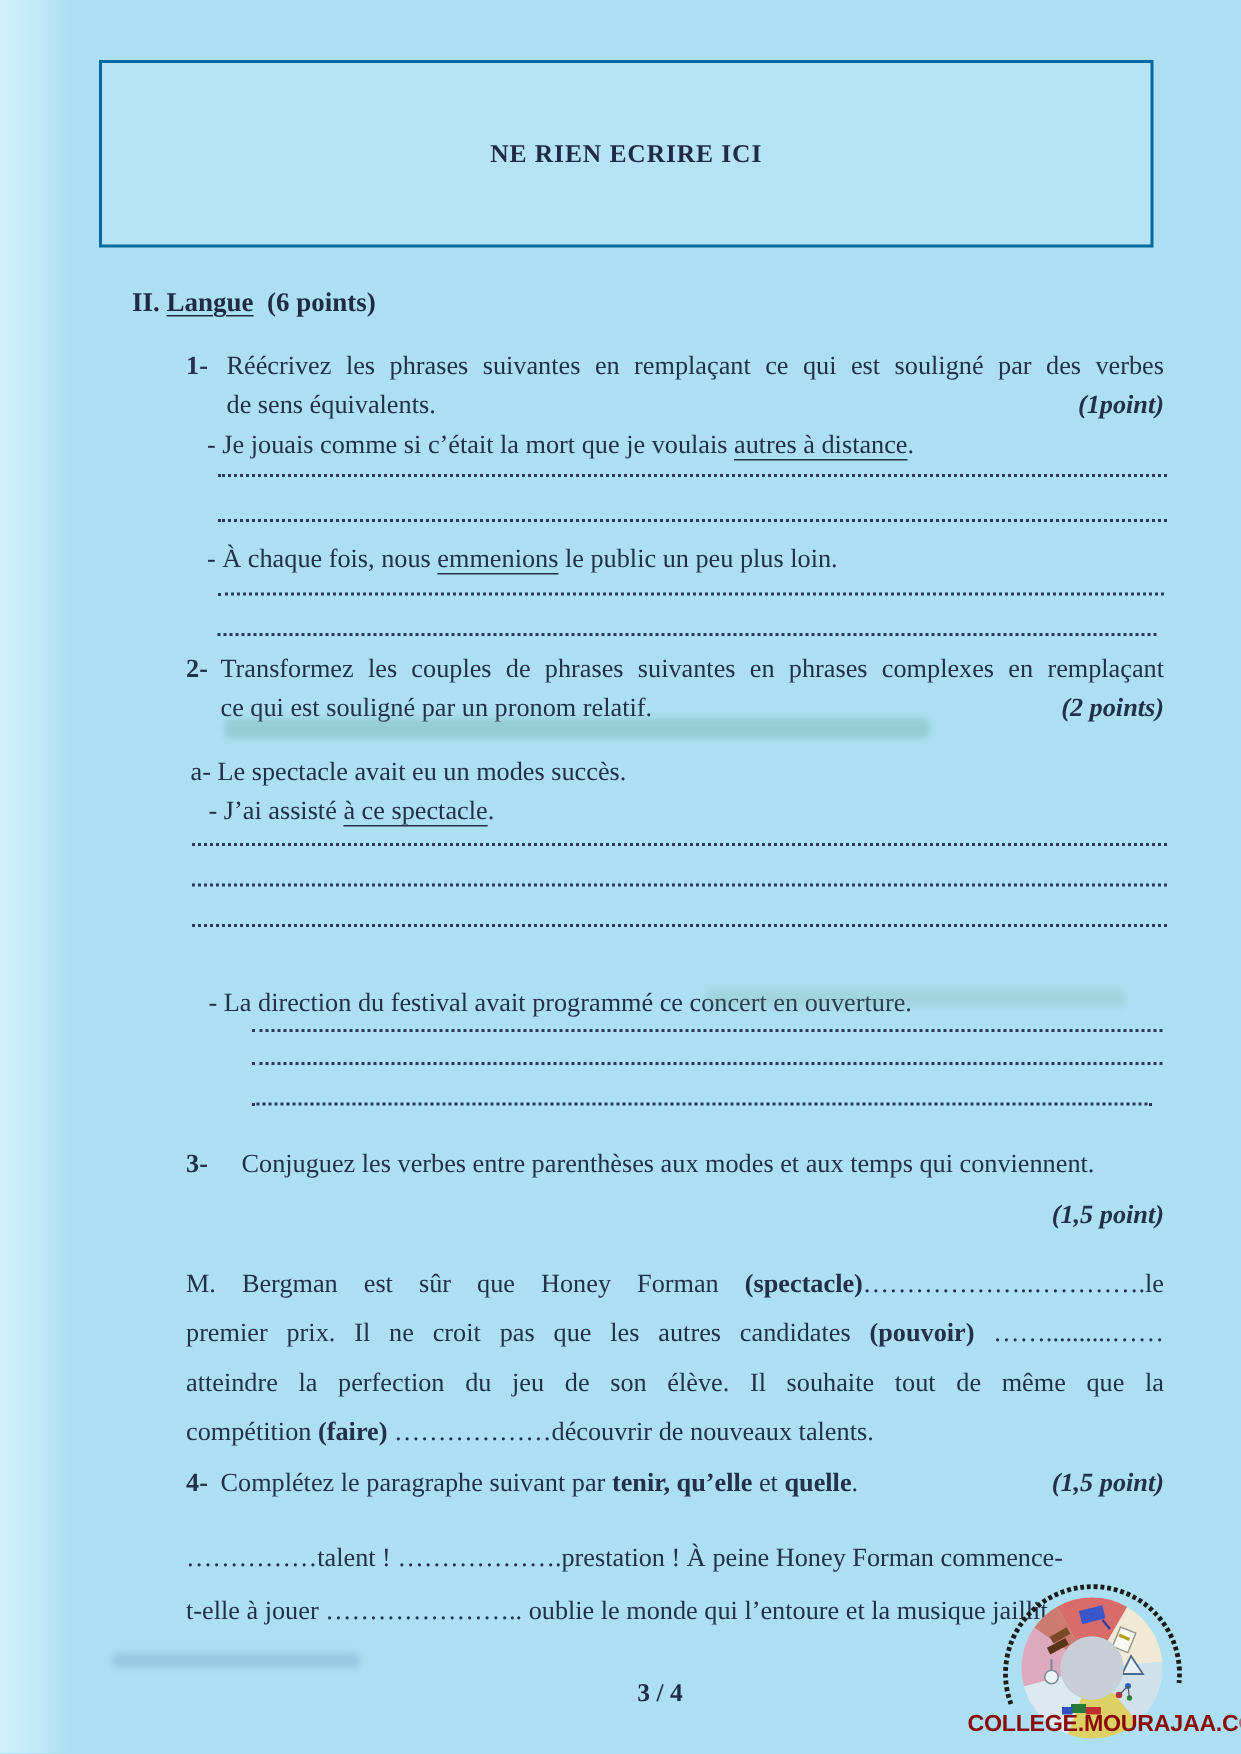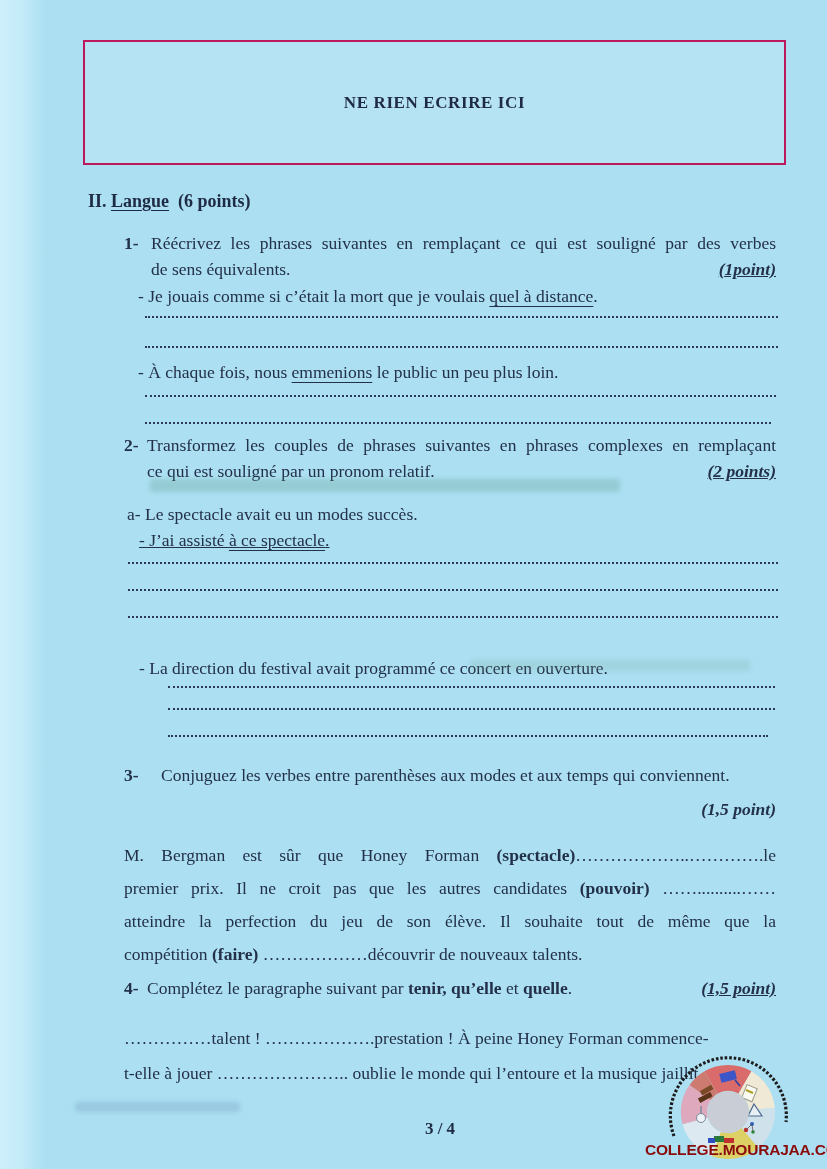--- a/index.html
+++ b/index.html
@@ -11,38 +11,38 @@
   }
   .edge-strip{
     position:absolute;left:0;top:0;width:46px;height:1169px;
     background:linear-gradient(90deg,#cfeffb 0px,#c2eaf8 24px,#abdff1 46px);
   }
   .page{position:absolute;inset:0;font-size:17.5px;line-height:1.5;}
 
   
   .nowrite-box{
     position:absolute;left:66px;top:40px;width:699px;height:121px;
-    border:2px solid #be185d;background:rgba(255,255,255,0.14);
-    display:flex;align-items:center;justify-content:center;margin-left:17px;
+    border:2px solid #0369a1;background:rgba(255,255,255,0.14);
+    display:flex;align-items:center;justify-content:center;
   }
   .nowrite-box .label{
     font-weight:bold;font-size:17px;letter-spacing:.6px;color:#1f2b45;
   }
 
   .section-heading{
     position:absolute;left:88px;top:188px;font-weight:bold;font-size:18px;color:#1f2b45;text-align:center;
   }
   .section-heading .title{text-decoration:underline;text-underline-offset:3px;}
 
   .qblock{position:absolute;width:652px;}
   .qnum{position:absolute;left:0;top:0;font-weight:bold;}
   .qtext{margin-left:27px;}
   .jline{text-align:justify;text-align-last:justify;}
   .pts{font-weight:bold;font-style:italic;}
-  .pts-right{position:absolute;right:0;font-weight:bold;font-style:italic;text-decoration:underline;}
+  .pts-right{position:absolute;right:0;font-weight:bold;font-style:italic;}
 
   .sentence{position:absolute;white-space:nowrap;}
 
   .dotline{
     position:absolute;height:13px;
     border-bottom:2.5px dotted #2c3a55;
   }
 
   .para-line{white-space:nowrap;}
 
@@ -84,21 +84,21 @@
     <span class="qnum">1-</span>
     <div class="qtext">
       <div class="jline">Réécrivez les phrases suivantes en remplaçant ce qui est souligné par des verbes</div>
       <div style="position:relative;">
         <span>de sens équivalents.</span>
         <span class="pts-right">(1point)</span>
       </div>
     </div>
   </div>
 
-  <div class="sentence rich" style="left:138px;top:283px;"><span>- Je jouais comme si c’était la mort que je voulais </span><span style="text-decoration: underline; text-underline-offset: 4px;">quel à distance</span><span>.</span></div>
+  <div class="sentence rich" style="left:138px;top:283px;"><span>- Je jouais comme si c’était la mort que je voulais </span><span style="text-decoration: underline; text-underline-offset: 4px;">autres à distance</span><span>.</span></div>
   <div class="dotline" style="left:145px;top:303px;width:633px;"></div>
   <div class="dotline" style="left:145px;top:333px;width:633px;"></div>
 
   <div class="sentence rich" style="left:138px;top:359px;"><span>- À chaque fois, nous </span><span style="text-decoration: underline; text-underline-offset: 4px;">emmenions</span><span> le public un peu plus loin.</span></div>
   <div class="dotline" style="left:145px;top:382px;width:631px;"></div>
   <div class="dotline" style="left:145px;top:409px;width:626px;"></div>
 
   <div class="qblock" style="left:124px;top:432px;">
     <span class="qnum">2-</span>
     <div class="qtext" style="margin-left:23px;">
@@ -106,21 +106,21 @@
       <div style="position:relative;">
         <span>ce qui est souligné par un pronom relatif.</span>
         <span class="pts-right">(2 points)</span>
       </div>
     </div>
   </div>
 
   <div class="ghost" style="left:150px;top:479px;width:470px;height:13px;background:rgba(95,155,135,0.28);"></div>
 
   <div class="sentence" style="left:127px;top:501px;">a- Le spectacle avait eu un modes succès.</div>
-  <div class="sentence rich" style="left:139px;top:527px;text-decoration:underline;"><span>- J’ai assisté </span><span style="text-decoration: underline; text-underline-offset: 4px;">à ce spectacle</span><span>.</span></div>
+  <div class="sentence rich" style="left:139px;top:527px;"><span>- J’ai assisté </span><span style="text-decoration: underline; text-underline-offset: 4px;">à ce spectacle</span><span>.</span></div>
   <div class="dotline" style="left:128px;top:549px;width:650px;"></div>
   <div class="dotline" style="left:128px;top:576px;width:650px;"></div>
   <div class="dotline" style="left:128px;top:603px;width:650px;"></div>
 
   <div class="sentence rich" style="left:139px;top:655px;"><span>- La direction du festival avait programmé </span><span style="text-underline-offset: 4px; margin-top: 32px;">ce concert</span><span> en ouverture.</span></div>
   <div class="ghost" style="left:470px;top:660px;width:280px;height:11px;background:rgba(110,160,140,0.18);"></div>
   <div class="dotline" style="left:168px;top:673px;width:607px;"></div>
   <div class="dotline" style="left:168px;top:695px;width:607px;"></div>
   <div class="dotline" style="left:168px;top:722px;width:600px;"></div>
 

